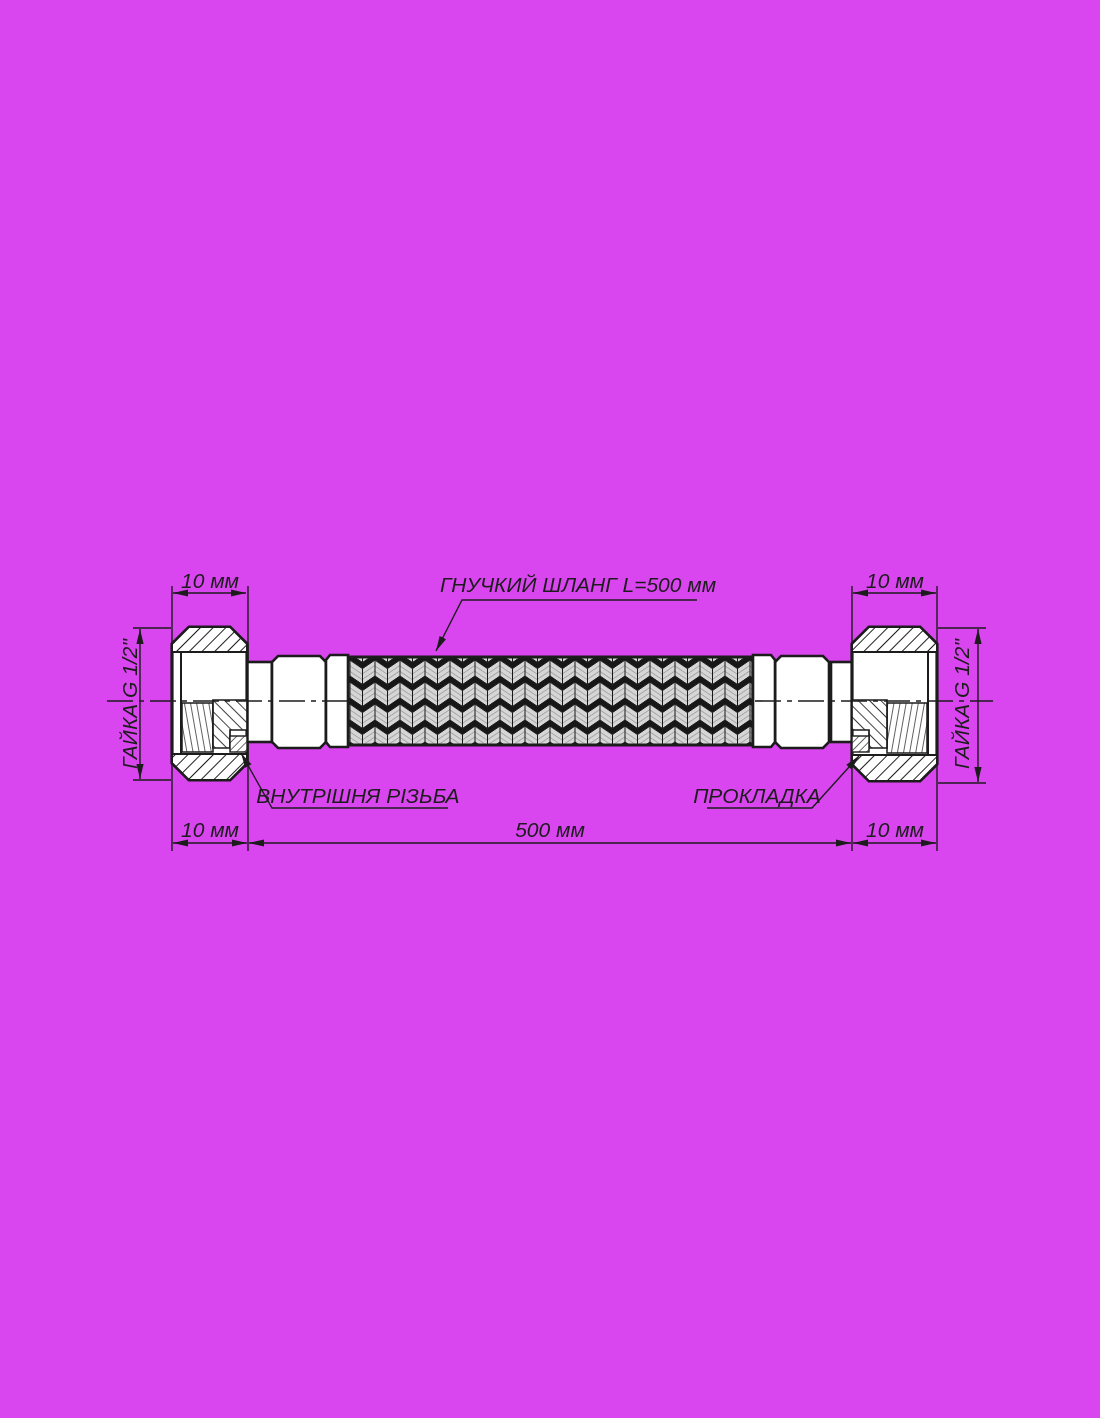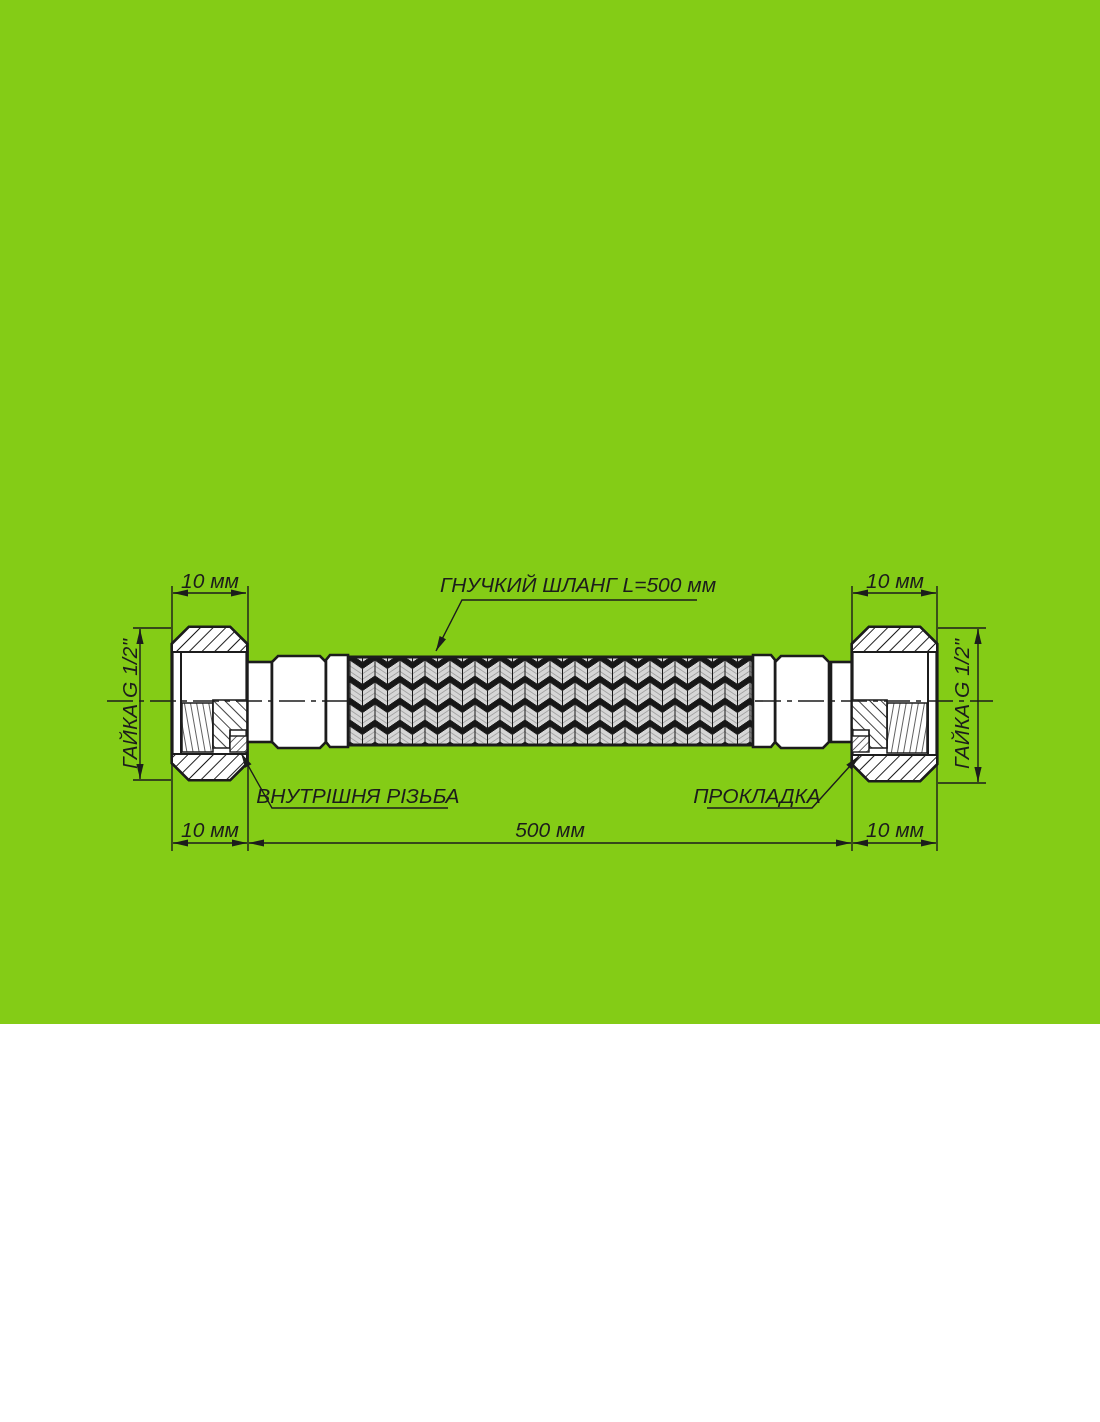--- a/index.html
+++ b/index.html
@@ -1,16 +1,16 @@
 <!DOCTYPE html>
 <html><head>
 <meta charset="utf-8">
 <style>
   html,body{margin:0;padding:0;background:#ffffff;}
-  .stage{position:relative;width:1100px;height:1024px;background:#84cc16;overflow:hidden;}
+  .stage{position:relative;width:1100px;height:1418px;background:#d946ef;overflow:hidden;}
   svg{position:absolute;left:0;top:0;}
   .lbl{font-family:"Liberation Sans",sans-serif;font-style:italic;font-size:21px;fill:#1c1c1c;}
   .lbl-mid{text-anchor:middle;}
   .thin{stroke:#1c1c1c;stroke-width:1.4;fill:none;}
   .thick{stroke:#1c1c1c;stroke-width:3.2;fill:#ffffff;}
   .med{stroke:#1c1c1c;stroke-width:2;fill:none;}
 </style>
 </head>
 <body>
 

